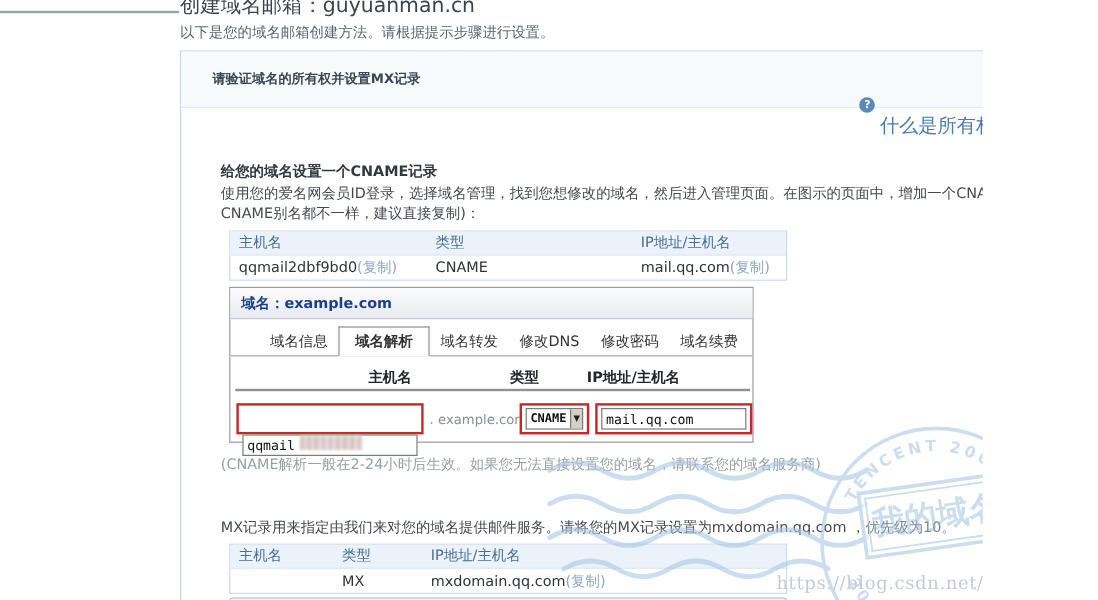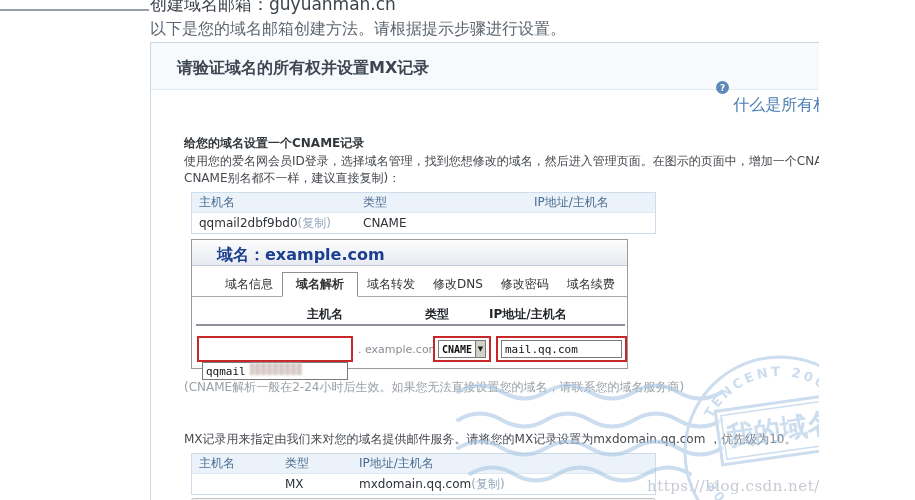--- a/index.html
+++ b/index.html
@@ -3,26 +3,26 @@
 <meta charset="utf-8">
 <style>
   * { margin:0; padding:0; box-sizing:border-box; }
   html,body { background:#fff; }
   body { font-family:"DejaVu Sans","Liberation Sans",sans-serif; }
   .canvas { position:relative; width:819px; height:500px; overflow:hidden; background:#fff; }
 
   
   .top-divider { position:absolute; left:0; top:9px; width:149px; height:2px; background:#98a0a8; }
   .page-title { position:absolute; left:150px; top:-7px; font-size:17px; color:#3c434b; white-space:nowrap; }
-  .page-subtitle { position:absolute; left:150px; top:19px; font-size:16px; color:#5c6670; white-space:nowrap; }
+  .page-subtitle { position:absolute; left:150px; top:19px; font-size:12px; color:#5c6670; white-space:nowrap; }
 
   
   .panel { position:absolute; left:150px; top:42px; width:763px; height:470px; background:#fff; border:1px solid #c9d7e4; }
   .panel-header { position:absolute; left:0; top:0; width:100%; height:47px; background:#f7fafd; border-bottom:1px solid #e2ebf3; }
-  .panel-title { position:absolute; left:26px; top:15px; font-size:16px; font-weight:bold; color:#3d4650; }
+  .panel-title { position:absolute; left:26px; top:15px; font-size:11px; font-weight:bold; color:#3d4650; }
   .help-link { position:absolute; right:10px; top:16px; display:flex; align-items:center; gap:4px; cursor:pointer; }
   .help-icon { display:inline-flex; align-items:center; justify-content:center; width:13px; height:13px; border-radius:50%; background:#5d89b8; color:#fff; font-size:9px; font-weight:bold; }
   .help-text { font-size:16px; color:#4a7cb0;margin-top:36px; }
 
   .step-heading { position:absolute; font-size:14px; font-weight:bold; color:#22272c; white-space:nowrap; }
   .sub-heading { position:absolute; font-size:12px; font-weight:bold; color:#33383d; white-space:nowrap; }
   .para { position:absolute; font-size:12px; color:#45494e; white-space:nowrap; line-height:17px; }
   .note { position:absolute; font-size:12px; color:#9aa0a6; white-space:nowrap; }
 
   
@@ -31,21 +31,21 @@
   .tr.head { background:#ebf2f9; color:#4a6d92; border-bottom:1px solid #dfe9f2; }
   .tr.body { color:#2e3338; }
   .td { font-size:12px; padding-left:7px; white-space:nowrap; overflow:hidden; }
   .t1 .c1 { width:164px; } .t1 .c2 { width:171px; } .t1 .c3 { flex:1; }
   .t2 .c1 { width:86px; }  .t2 .c2 { width:74px; }  .t2 .c3 { flex:1; }
   .copy-link { color:#93a8bc; cursor:pointer; }
 
   
   .example-box { position:absolute; left:40px; top:196px; width:437px; height:130px; border:1px solid #9c9c9c; background:#fff; }
   .ex-header { position:relative; height:26px; background:linear-gradient(#fdfdfe,#e8eaf1); border-bottom:1px solid #c4c9d8; }
-  .ex-domain { position:absolute; left:9px; top:5px; font-size:16px; font-weight:bold; color:#1b3f8f;margin-left:16px; }
+  .ex-domain { position:absolute; left:9px; top:5px; font-size:12px; font-weight:bold; color:#1b3f8f; }
   .ex-tabs { position:absolute; left:0; top:34px; width:100%; height:23px; display:flex; align-items:flex-end; padding-left:24px; border-bottom:1px solid #a8a8a8; }
   .ex-tab { font-size:12px; color:#333; padding:3px 9px; white-space:nowrap; cursor:pointer; }
   .ex-tab.active { font-weight:bold; border:1px solid #8f8f8f; border-bottom:1px solid #fff; background:#fff; margin-bottom:-1px; padding:3px 13px; }
   .ex-labels { position:absolute; top:66px; left:0; width:100%; height:14px; }
   .ex-label { position:absolute; font-size:12px; font-weight:bold; color:#22262b; white-space:nowrap; }
   .ex-sep { position:absolute; left:4px; top:84px; width:429px; height:2px; background:#8d929a; }
   .ex-formrow { position:absolute; left:0; top:96px; width:100%; height:28px; }
   .redbox { position:absolute; border:2px solid #c62728; display:flex; align-items:center; padding:2px 3px; background:#fff; }
   .win-input { border:1px solid #7a7a7a; height:18px; font-family:"DejaVu Sans Mono","Liberation Mono",monospace; font-size:11px; color:#111; padding:1px 3px; background:#fff; width:100%; }
   .blurwrap { position:relative; }
@@ -85,20 +85,21 @@
 
     <div class="info-table t1" style="left:40px; top:149px;">
       <div class="tr head">
         <div class="td c1">主机名</div>
         <div class="td c2">类型</div>
         <div class="td c3">IP地址/主机名</div>
       </div>
       <div class="tr body">
         <div class="td c1"><span>qqmail2dbf9bd0</span><span class="copy-link">(复制)</span></div>
         <div class="td c2">CNAME</div>
+        <div class="td c3"><span>mail.qq.com</span><span class="copy-link">(复制)</span></div>
       </div>
     </div>
 
     <div class="example-box">
       <div class="ex-header">
         <div class="ex-domain">域名：example.com</div>
       </div>
       <div class="ex-tabs">
         <div class="ex-tab">域名信息</div>
         <div class="ex-tab active">域名解析</div>

